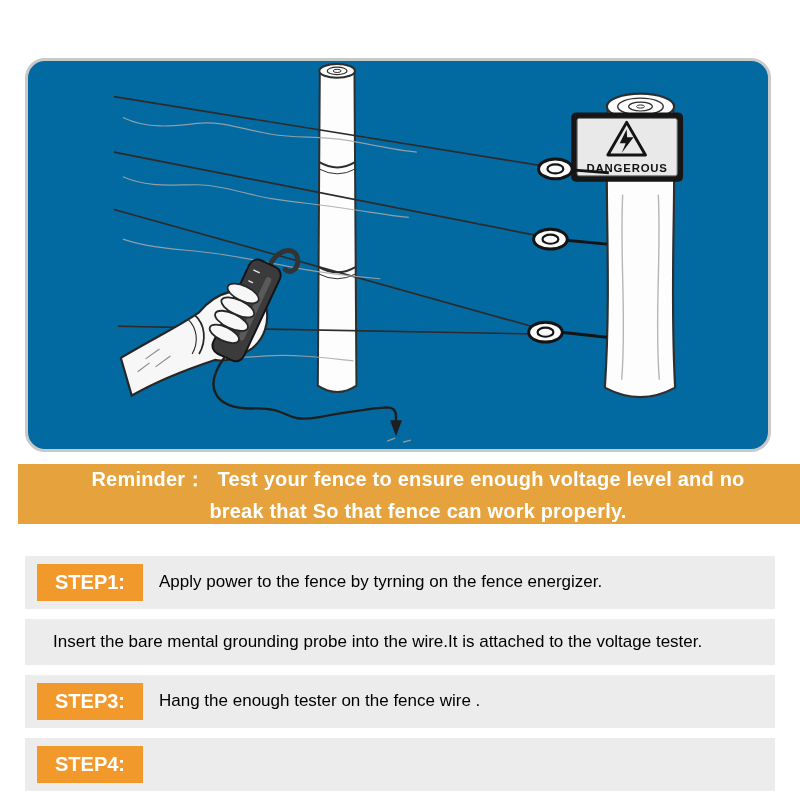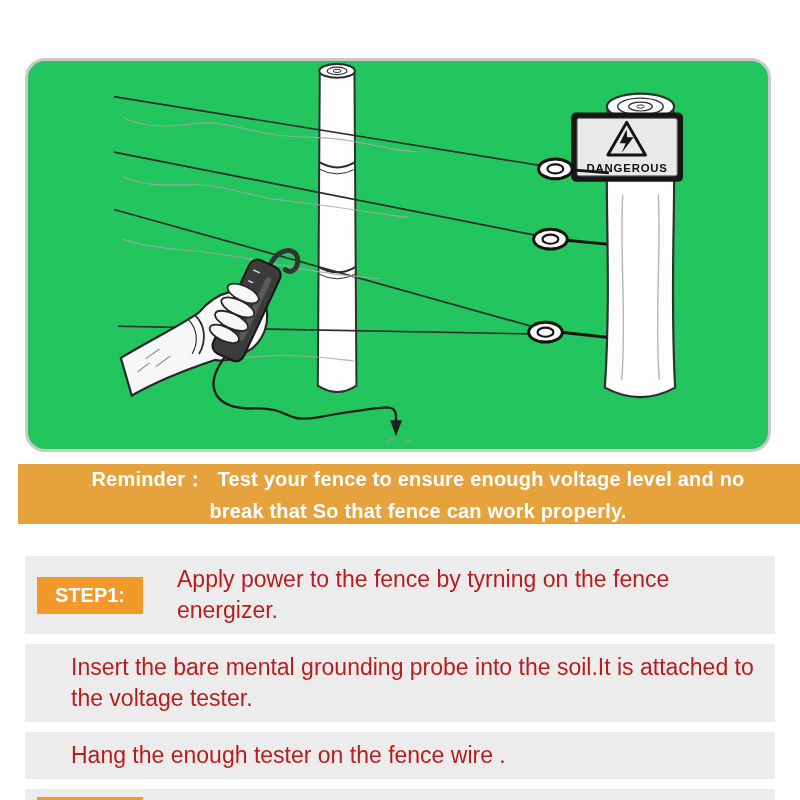--- a/index.html
+++ b/index.html
@@ -3,21 +3,21 @@
 <meta charset="utf-8">
 <style>
   html,body{margin:0;padding:0;}
   body{
     width:800px;height:800px;position:relative;background:#ffffff;
     font-family:"Liberation Sans", sans-serif;overflow:hidden;
   }
   .illustration-panel{
     position:absolute;left:25px;top:58px;width:746px;height:394px;
     border:3px solid #c9c9c9;border-radius:20px;box-sizing:border-box;
-    overflow:hidden;background:#22c55e;
+    overflow:hidden;background:#0369a1;
   }
   .illustration-panel svg{width:100%;height:100%;display:block;}
   .reminder-banner{
     position:absolute;left:18px;top:464px;width:800px;height:60px;
     background:#E6A23C;color:#ffffff;font-weight:bold;font-size:20px;
     display:flex;flex-direction:column;justify-content:center;align-items:center;
     gap:7px;letter-spacing:0.2px;text-align:center;
   }
   .rem-label{margin-right:12px;}
   .steps{
@@ -26,21 +26,21 @@
   }
   .step-row{
     background:#ECECEC;display:flex;align-items:center;
     padding:8px 12px;box-sizing:border-box;min-height:46px;
   }
   .step-badge{
     background:#F2992B;color:#ffffff;font-weight:bold;font-size:20px;
     padding:7px 10px;min-width:86px;text-align:center;flex:0 0 auto;
   }
   .step-text{
-    margin-left:34px;font-size:23px;color:#b91c1c;line-height:1.35;
+    margin-left:16px;font-size:17px;color:#000000;line-height:1.35;
   }
 </style>
 </head>
 <body>
 
 <div class="illustration-panel">
   <svg viewBox="0 0 746 392">
 
     <g stroke="#2e2e2e" fill="#fdfdfd" stroke-width="2">
       <path d="M294,10 L292,328 Q312,341 331,328 L329,10"></path>
@@ -149,21 +149,22 @@
   </div>
   <div>break that So that fence can work properly.</div>
 </div>
 
 <div class="steps">
   <div class="step-row">
     <div class="step-badge">STEP1:</div>
     <div class="step-text">Apply power to the fence by tyrning on the fence energizer.</div>
   </div>
   <div class="step-row">
-    <div class="step-text">Insert the bare mental grounding probe into the soil.It is attached to the voltage tester.</div>
+    <div class="step-text">Insert the bare mental grounding probe into the wire.It is attached to the voltage tester.</div>
   </div>
   <div class="step-row">
+    <div class="step-badge">STEP3:</div>
     <div class="step-text">Hang the enough tester on the fence wire .</div>
   </div>
   <div class="step-row">
     <div class="step-badge">STEP4:</div>
   </div>
 </div>
 
 </body></html>

